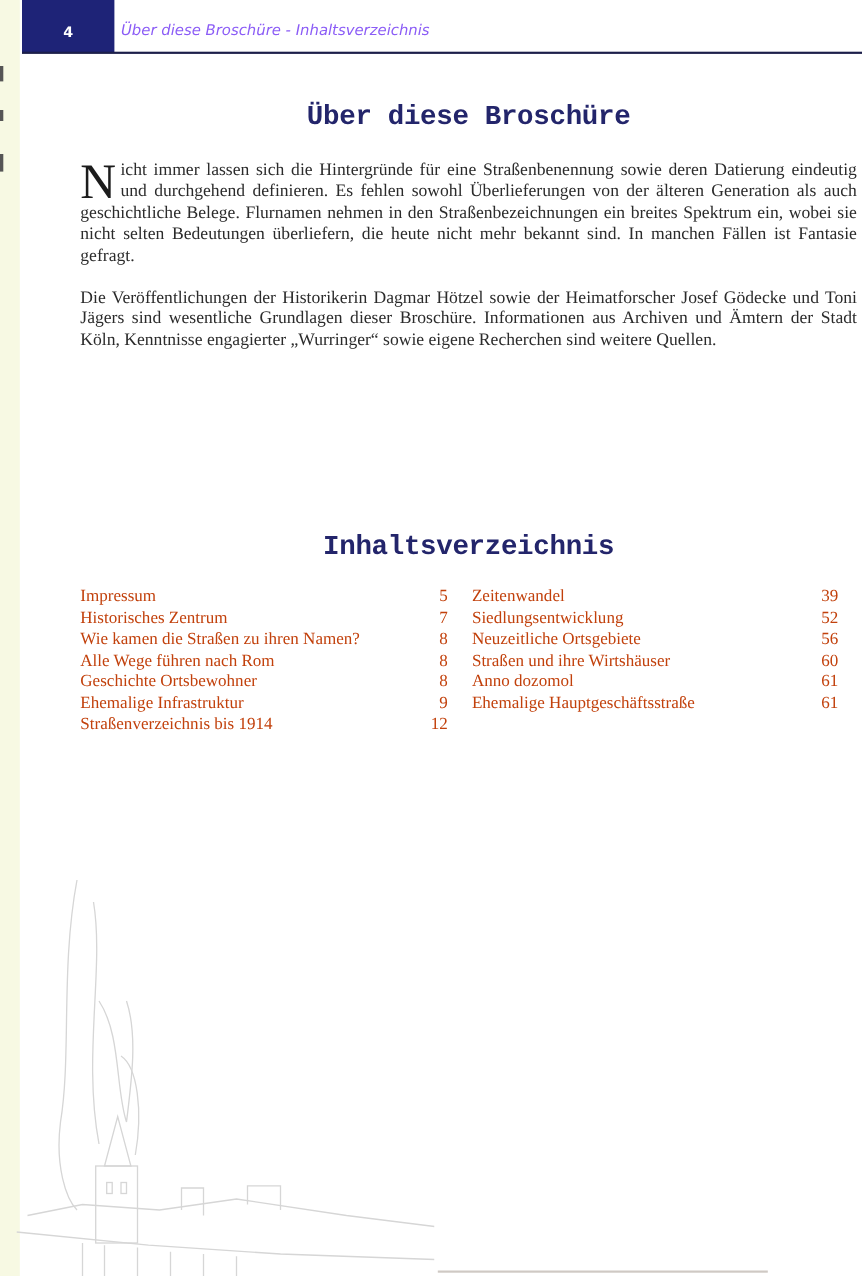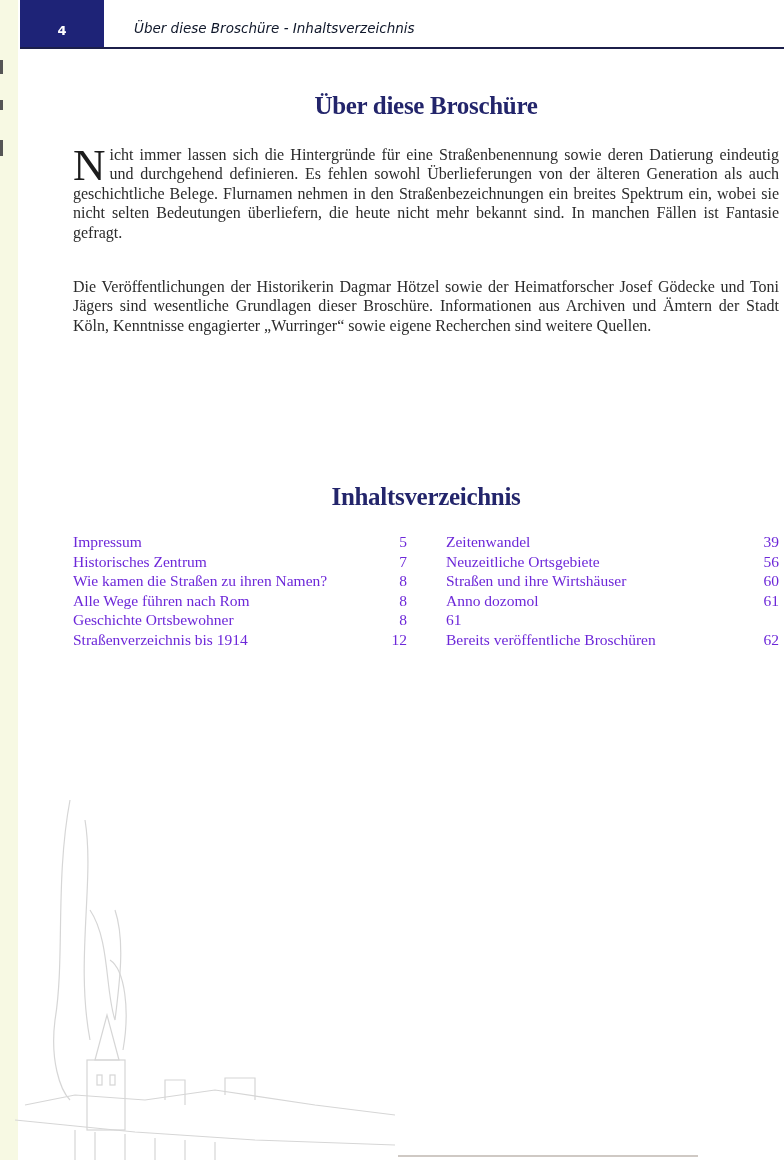--- a/index.html
+++ b/index.html
@@ -23,55 +23,55 @@
     .page-num-box {
       position: absolute; left: 0; top: 0; width: 84px; height: 48px;
       background: #1e2377;
       color: #ffffff;
       font-family: "DejaVu Sans", sans-serif;
       font-weight: bold; font-size: 13px;
       display: flex; align-items: flex-end; justify-content: center;
       padding-bottom: 10px; box-sizing: border-box;
     }
     .running-title {
-      position: absolute; left: 114px; top: 20px;
+      position: absolute; left: 90px; top: 20px;
       font-family: "DejaVu Sans", sans-serif;
-      font-style: italic; font-size: 13.5px; color: #0f172a;
+      font-style: italic; font-size: 13.5px; color: #8b5cf6;
     }
     .header-rule {
       position: absolute; left: 20px; top: 47px; width: 764px; height: 2px;
       background: #1c1f4a;
     }
     .content {
       position: absolute; left: 73px; top: 0; width: 706px;
     }
     h1 {
       margin: 0; position: absolute; left: 0; width: 706px; text-align: center;
-      font-family: Liberation Serif, serif; font-weight: bold;
+      font-family: Liberation Mono, monospace; font-weight: bold;
       color: #23256b; font-size: 25px; letter-spacing: -0.3px;
     }
     .p {
       position: absolute; left: 0; width: 706px;
       font-size: 16px; line-height: 19.4px; text-align: justify;
       color: #2b2b2b;
       margin: 0;
     }
     .dropcap {
       float: left; font-size: 45px; line-height: 36px;
       margin: 2px 4px 0 0; color: #1c1c1c;
     }
     .toc {
       position: absolute; top: 532px; left: 73px; width: 706px;
     }
     .toc-col { position: absolute; top: 0; }
     .toc-col.left { left: 0; width: 334px; }
-    .toc-col.right { left: 373px; width: 333px; }
+    .toc-col.right { left: 356px; width: 333px; }
     .toc-row {
       display: flex; justify-content: space-between;
-      font-size: 15.5px; line-height: 19.5px; color: #6d28d9;
+      font-size: 15.5px; line-height: 19.5px; color: #c2410c;
     }
     .sketch { position: absolute; left: 15px; top: 760px; }
     .bottom-rule { position: absolute; left: 398px; top: 1155px; width: 300px; height: 2px; background: #cfc9c4; }
   </style>
 </head>
 <body>
 
 <div class="margin-strip">
   <div class="mark" style="top:60px;height:14px"></div>
   <div class="mark" style="top:100px;height:10px"></div>
@@ -84,21 +84,21 @@
 </div>
 <div class="header-rule"></div>
 
 <div class="content">
   <h1 style="top:92px">Über diese Broschüre</h1>
 
   <p class="p" style="top:145px">
     <span class="dropcap">N</span><span>icht immer lassen sich die Hintergründe für eine Straßenbenennung sowie deren Datierung eindeutig und durchgehend definieren. Es fehlen sowohl Überlieferungen von der älteren Generation als auch geschichtliche Belege. Flurnamen nehmen in den Straßenbezeichnungen ein breites Spektrum ein, wobei sie nicht selten Bedeutungen überliefern, die heute nicht mehr bekannt sind. In manchen Fällen ist Fantasie gefragt.</span>
   </p>
 
-  <p class="p" style="top:277px">Die Veröffentlichungen der Historikerin Dagmar Hötzel sowie der Heimatforscher Josef Gödecke und Toni Jägers sind wesentliche Grundlagen dieser Broschüre. Informationen aus Archiven und Ämtern der Stadt Köln, Kenntnisse engagierter „Wurringer“ sowie eigene Recherchen sind weitere Quellen.</p>
+  <p class="p" style="top:261px">Die Veröffentlichungen der Historikerin Dagmar Hötzel sowie der Heimatforscher Josef Gödecke und Toni Jägers sind wesentliche Grundlagen dieser Broschüre. Informationen aus Archiven und Ämtern der Stadt Köln, Kenntnisse engagierter „Wurringer“ sowie eigene Recherchen sind weitere Quellen.</p>
 
   <div class="p" style="top:358px">
   </div>
 
   <h1 style="top:483px">Inhaltsverzeichnis</h1>
 </div>
 
 <div class="toc">
   <div class="toc-col left">
     <div class="toc-row">
@@ -115,47 +115,52 @@
       </div>
     <div class="toc-row">
         <span>Alle Wege führen nach Rom</span>
         <span>8</span>
       </div>
     <div class="toc-row">
         <span>Geschichte Ortsbewohner</span>
         <span>8</span>
       </div>
     <div class="toc-row">
+        <span>Ehemalige Infrastruktur</span>
+        <span>9</span>
+      </div>
+    <div class="toc-row">
         <span>Straßenverzeichnis bis 1914</span>
         <span>12</span>
       </div>
   </div>
   <div class="toc-col right">
     <div class="toc-row">
         <span>Zeitenwandel</span>
         <span>39</span>
+      </div>
+    <div class="toc-row">
+        <span>Siedlungsentwicklung</span>
+        <span>52</span>
       </div>
     <div class="toc-row">
         <span>Neuzeitliche Ortsgebiete</span>
         <span>56</span>
       </div>
     <div class="toc-row">
         <span>Straßen und ihre Wirtshäuser</span>
         <span>60</span>
       </div>
     <div class="toc-row">
         <span>Anno dozomol</span>
         <span>61</span>
       </div>
     <div class="toc-row">
+        <span>Ehemalige Hauptgeschäftsstraße</span>
         <span>61</span>
-      </div>
-    <div class="toc-row">
-        <span>Bereits veröffentliche Broschüren</span>
-        <span>62</span>
       </div>
   </div>
 </div>
 
 <div class="sketch">
   <svg width="380" height="400" viewBox="0 0 380 400" fill="none" stroke="#d6d6d6" stroke-width="1.2">
     <path d="M55 40 C40 120 50 200 40 260 C35 300 45 330 55 340"></path>
     <path d="M70 60 C80 120 60 200 75 280"></path>
     <path d="M75 150 C95 180 90 230 100 260 C105 220 110 180 100 150"></path>
     <path d="M95 200 C110 210 115 250 108 290"></path>

